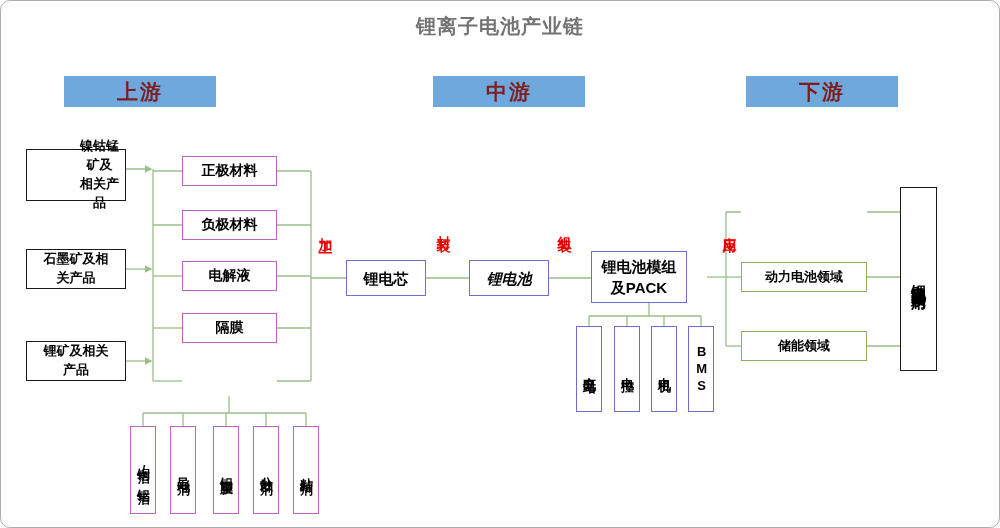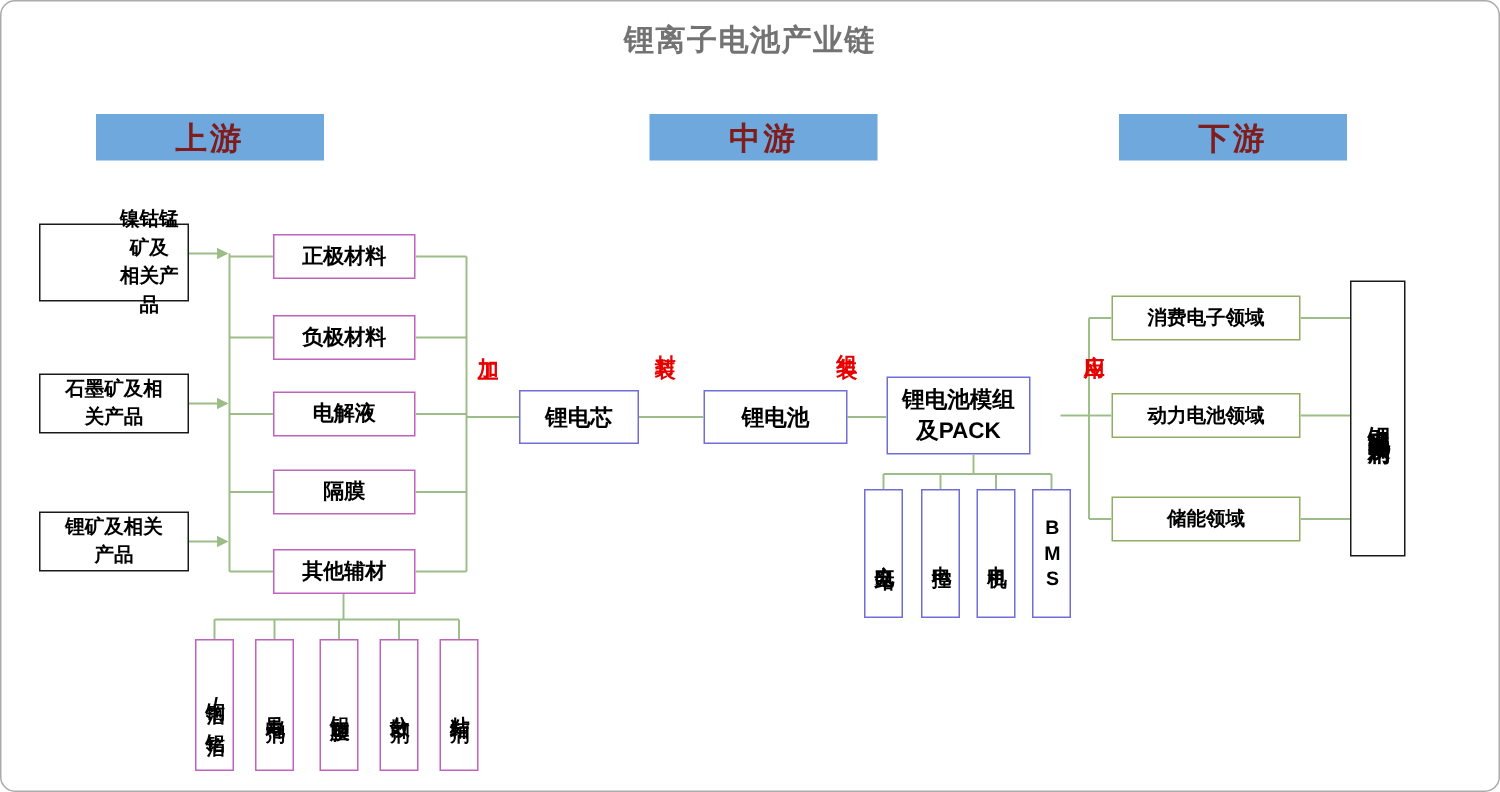--- a/index.html
+++ b/index.html
@@ -107,42 +107,40 @@
 相关产品</div>
   <div class="node black pre" style="left:25px;top:248px;width:100px;height:40px;">石墨矿及相
 关产品</div>
   <div class="node black pre" style="left:25px;top:340px;width:100px;height:40px;">锂矿及相关
 产品</div>
 
   <div class="node purple" style="left:181px;top:155px;width:95px;height:30px;">正极材料</div>
   <div class="node purple" style="left:181px;top:209px;width:95px;height:30px;">负极材料</div>
   <div class="node purple" style="left:181px;top:260px;width:95px;height:30px;">电解液</div>
   <div class="node purple" style="left:181px;top:312px;width:95px;height:30px;">隔膜</div>
-  <div class="node purple" style="left:181px;top:365px;width:95px;height:30px;">其他辅材</div>
 
   <div class="node purple vbox vsmall" style="left:129px;top:425px;width:26px;height:88px;">铜箔/铝箔</div>
   <div class="node purple vbox vsmall" style="left:169px;top:425px;width:26px;height:88px;">导电剂</div>
   <div class="node purple vbox vsmall" style="left:212px;top:425px;width:26px;height:88px;">铝塑膜</div>
   <div class="node purple vbox vsmall" style="left:252px;top:425px;width:26px;height:88px;">分散剂</div>
   <div class="node purple vbox vsmall" style="left:292px;top:425px;width:26px;height:88px;">粘结剂</div>
 
   <div class="plabel" style="left:316px;top:226px;">加工</div>
   <div class="plabel" style="left:434px;top:224px;">封装</div>
   <div class="plabel" style="left:555px;top:224px;">组装</div>
   <div class="plabel" style="left:720px;top:224px;">应用</div>
 
   <div class="node blue" style="left:345px;top:259px;width:80px;height:36px;">锂电芯</div>
-  <div class="node blue" style="left:468px;top:259px;width:96px;height:36px;">锂电池</div>
+  <div class="node blue" style="left:468px;top:259px;width:80px;height:36px;font-style:italic;">锂电池</div>
   <div class="node blue pre" style="left:590px;top:250px;width:96px;height:52px;">锂电池模组
 及PACK</div>
 
   <div class="node blue vbox vsmall" style="left:575px;top:325px;width:26px;height:86px;">充电站</div>
   <div class="node blue vbox vsmall" style="left:613px;top:325px;width:26px;height:86px;">电控</div>
   <div class="node blue vbox vsmall" style="left:650px;top:325px;width:26px;height:86px;">电机</div>
   <div class="node blue vbox vsmall" style="left:687px;top:325px;width:26px;height:86px;">BMS</div>
 
-  <div class="node green" style="left:740px;top:196px;width:126px;height:30px;">消费电子领域</div>
   <div class="node green" style="left:740px;top:261px;width:126px;height:30px;text-align:center;">动力电池领域</div>
   <div class="node green" style="left:740px;top:330px;width:126px;height:30px;">储能领域</div>
 
   <div class="node black vbox" style="left:899px;top:186px;width:37px;height:184px;font-size:15px;">锂电池回收利用</div>
 
 </div>
 
 </body></html>

